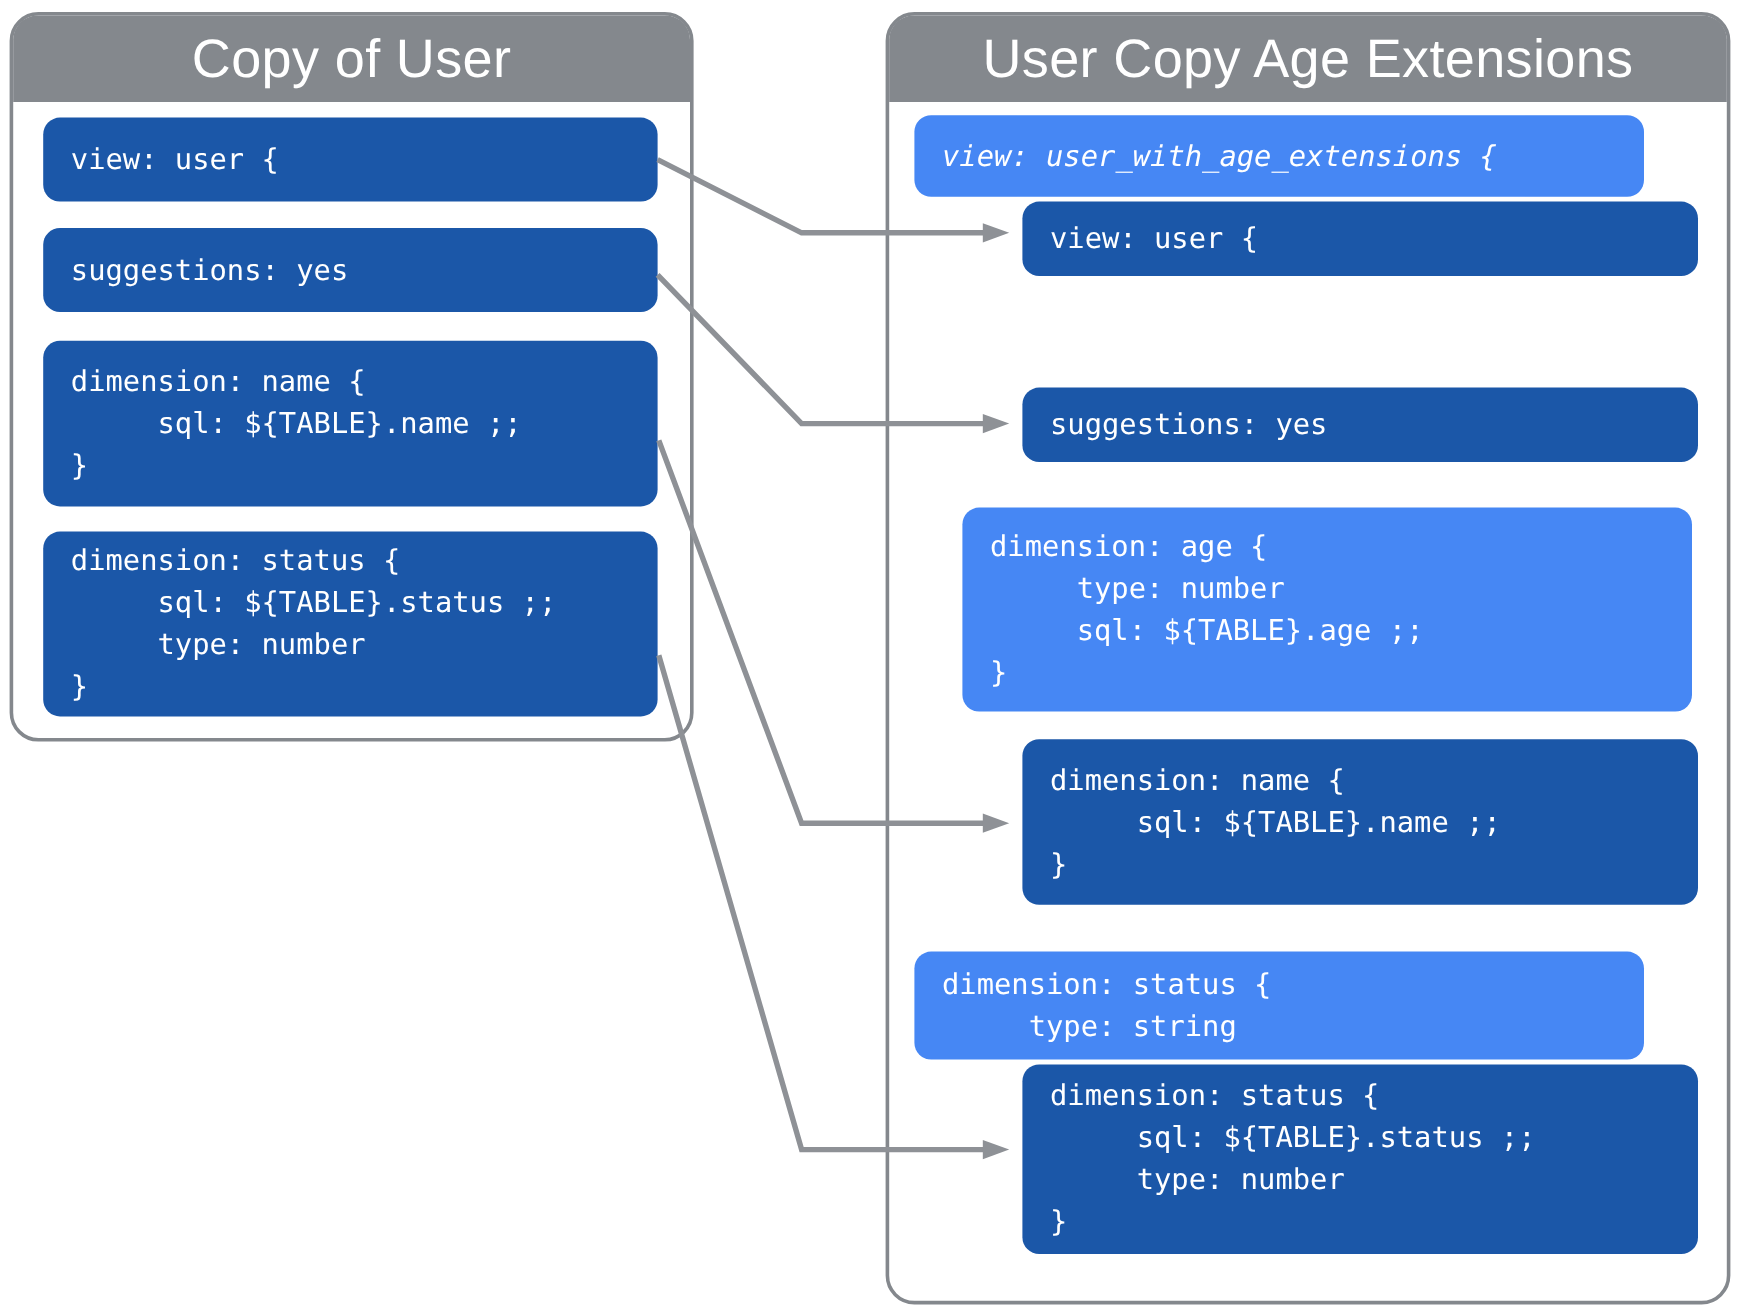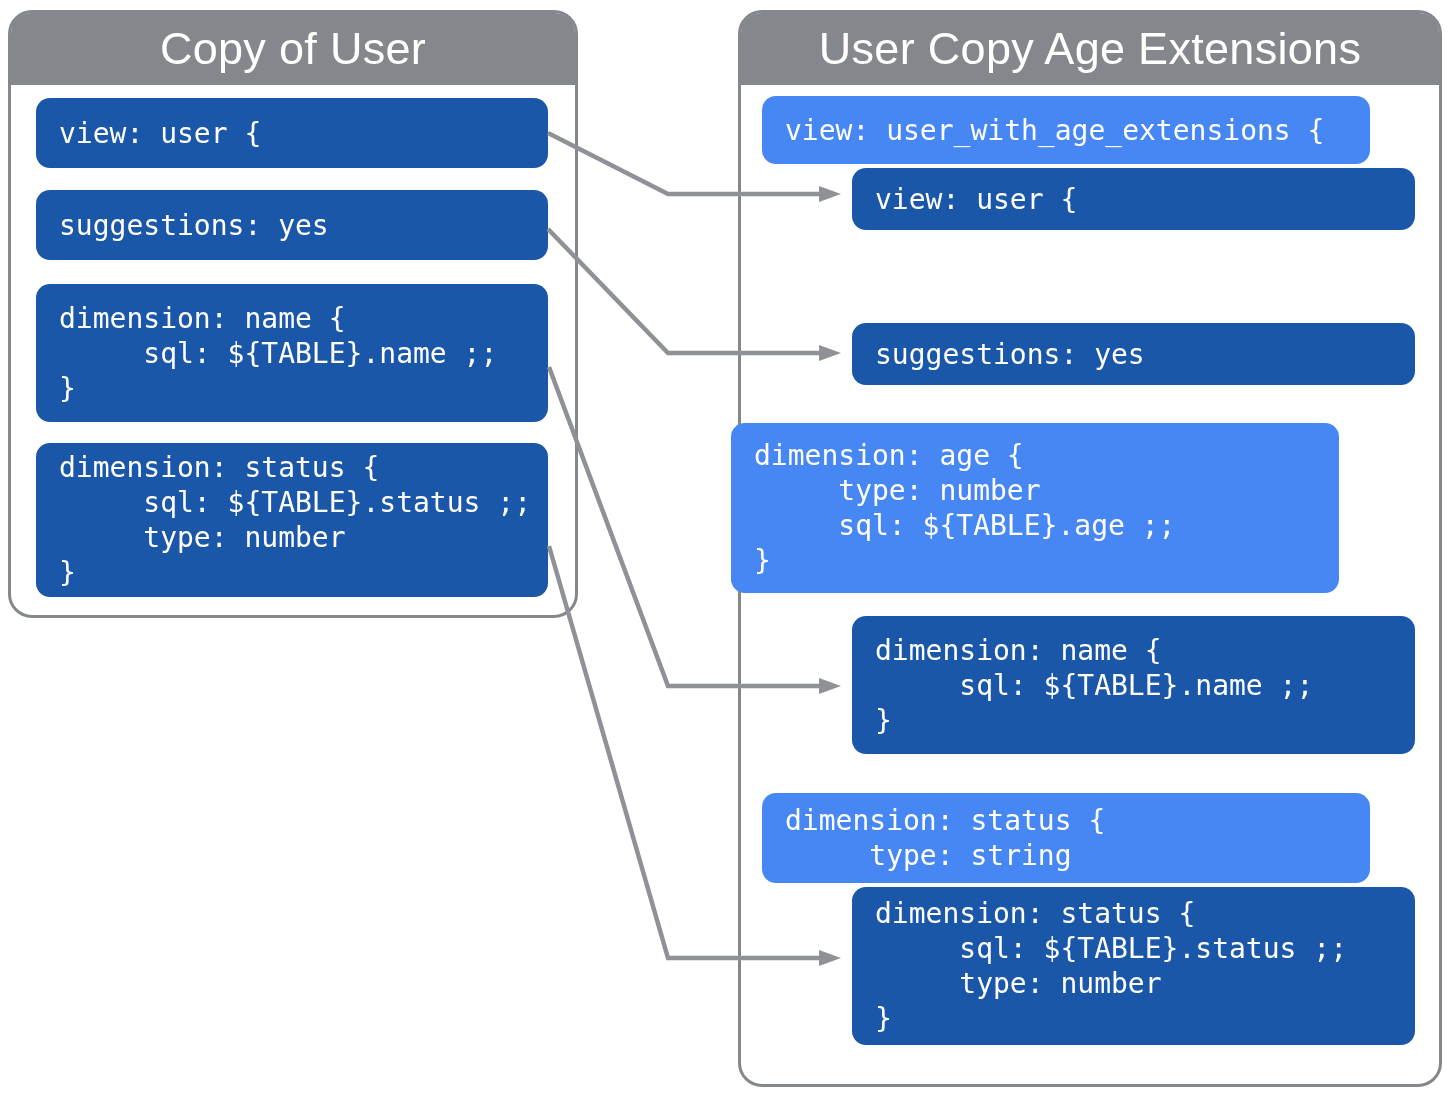--- a/index.html
+++ b/index.html
@@ -37,21 +37,21 @@
   }
   .code-box {
     position: absolute;
     box-sizing: border-box;
     border-radius: 14px;
     display: flex;
     align-items: center;
     padding-left: 23px;
     color: #ffffff;
     font-family: "DejaVu Sans Mono", monospace;
-    font-size: 28px;
+    font-size: 24px;
     line-height: 35px;
     white-space: pre;
   }
   .code-box.dark  { background: #1b57a8; }
   .code-box.light { background: #4687f4; }
   #connectors {
     position: absolute;
     top: 0; left: 0;
     z-index: 10;
     pointer-events: none;
@@ -86,28 +86,28 @@
 
   <div class="code-box dark" style="left:36px; top:284px; width:512px; height:138px;">dimension: name {
      sql: ${TABLE}.name ;;
 }</div>
 
   <div class="code-box dark" style="left:36px; top:443px; width:512px; height:154px;">dimension: status {
      sql: ${TABLE}.status ;;
      type: number
 }</div>
 
-  <div class="code-box light" style="left:762px; top:96px; width:608px; height:68px;">view: user_with_age_extensions {</div>
+  <div class="code-box light" style="left:762px; top:96px; width:608px; height:68px;font-style:italic;">view: user_with_age_extensions {</div>
 
   <div class="code-box dark" style="left:852px; top:168px; width:563px; height:62px;">view: user {</div>
 
 
   <div class="code-box dark" style="left:852px; top:323px; width:563px; height:62px;">suggestions: yes</div>
 
-  <div class="code-box light" style="left:731px; top:423px; width:608px; height:170px;">dimension: age {
+  <div class="code-box light" style="left:802px; top:423px; width:608px; height:170px;">dimension: age {
      type: number
      sql: ${TABLE}.age ;;
 }</div>
 
   <div class="code-box dark" style="left:852px; top:616px; width:563px; height:138px;">dimension: name {
      sql: ${TABLE}.name ;;
 }</div>
 
   <div class="code-box light" style="left:762px; top:793px; width:608px; height:90px;">dimension: status {
      type: string</div>

